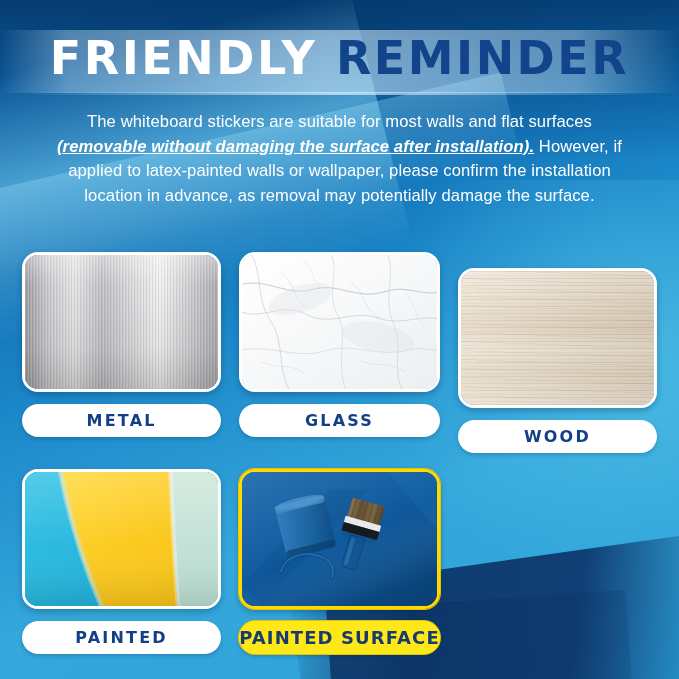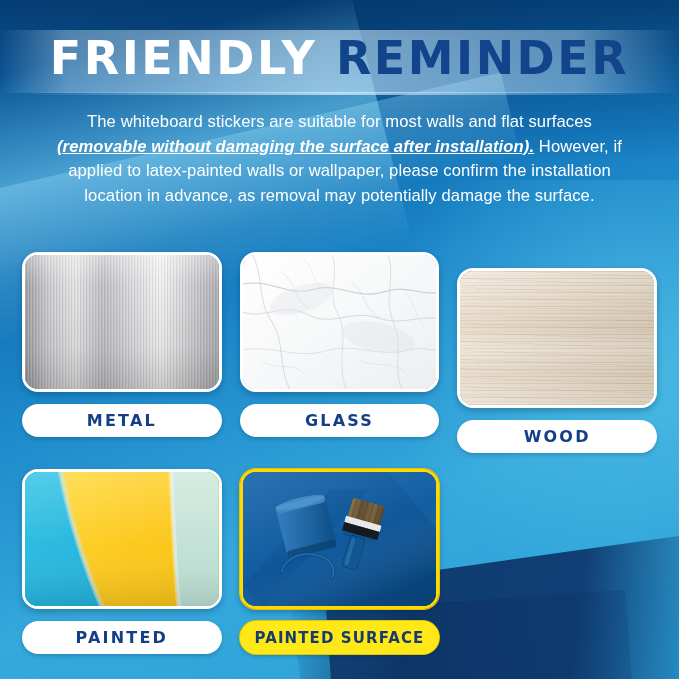--- a/index.html
+++ b/index.html
@@ -155,21 +155,21 @@
     font-weight:bold;
     font-size:16px;
     letter-spacing:2.2px;
     box-shadow:0 2px 4px rgba(0,40,80,.25);
     white-space:nowrap;
   }
   .label.highlight {
     background:#ffe817;
     color:#173b6e;
     box-shadow:0 0 0 1px #e0c800, 0 2px 4px rgba(0,40,80,.3);
-    font-size:15px;
+    font-size:18px;
     letter-spacing:1.1px;
   }
 
   
   .tex-metal {
     position:absolute; inset:0;
     background:
       repeating-linear-gradient(90deg, rgba(255,255,255,.22) 0 1px, rgba(120,120,125,.16) 1px 2px, rgba(255,255,255,.05) 2px 3px),
       linear-gradient(90deg,#9a9a9e 0%, #c9c9cc 12%, #e2e2e4 26%, #bdbdc1 40%, #d7d7da 55%, #f0f0f1 70%, #cfcfd2 84%, #a8a8ac 100%);
   }

